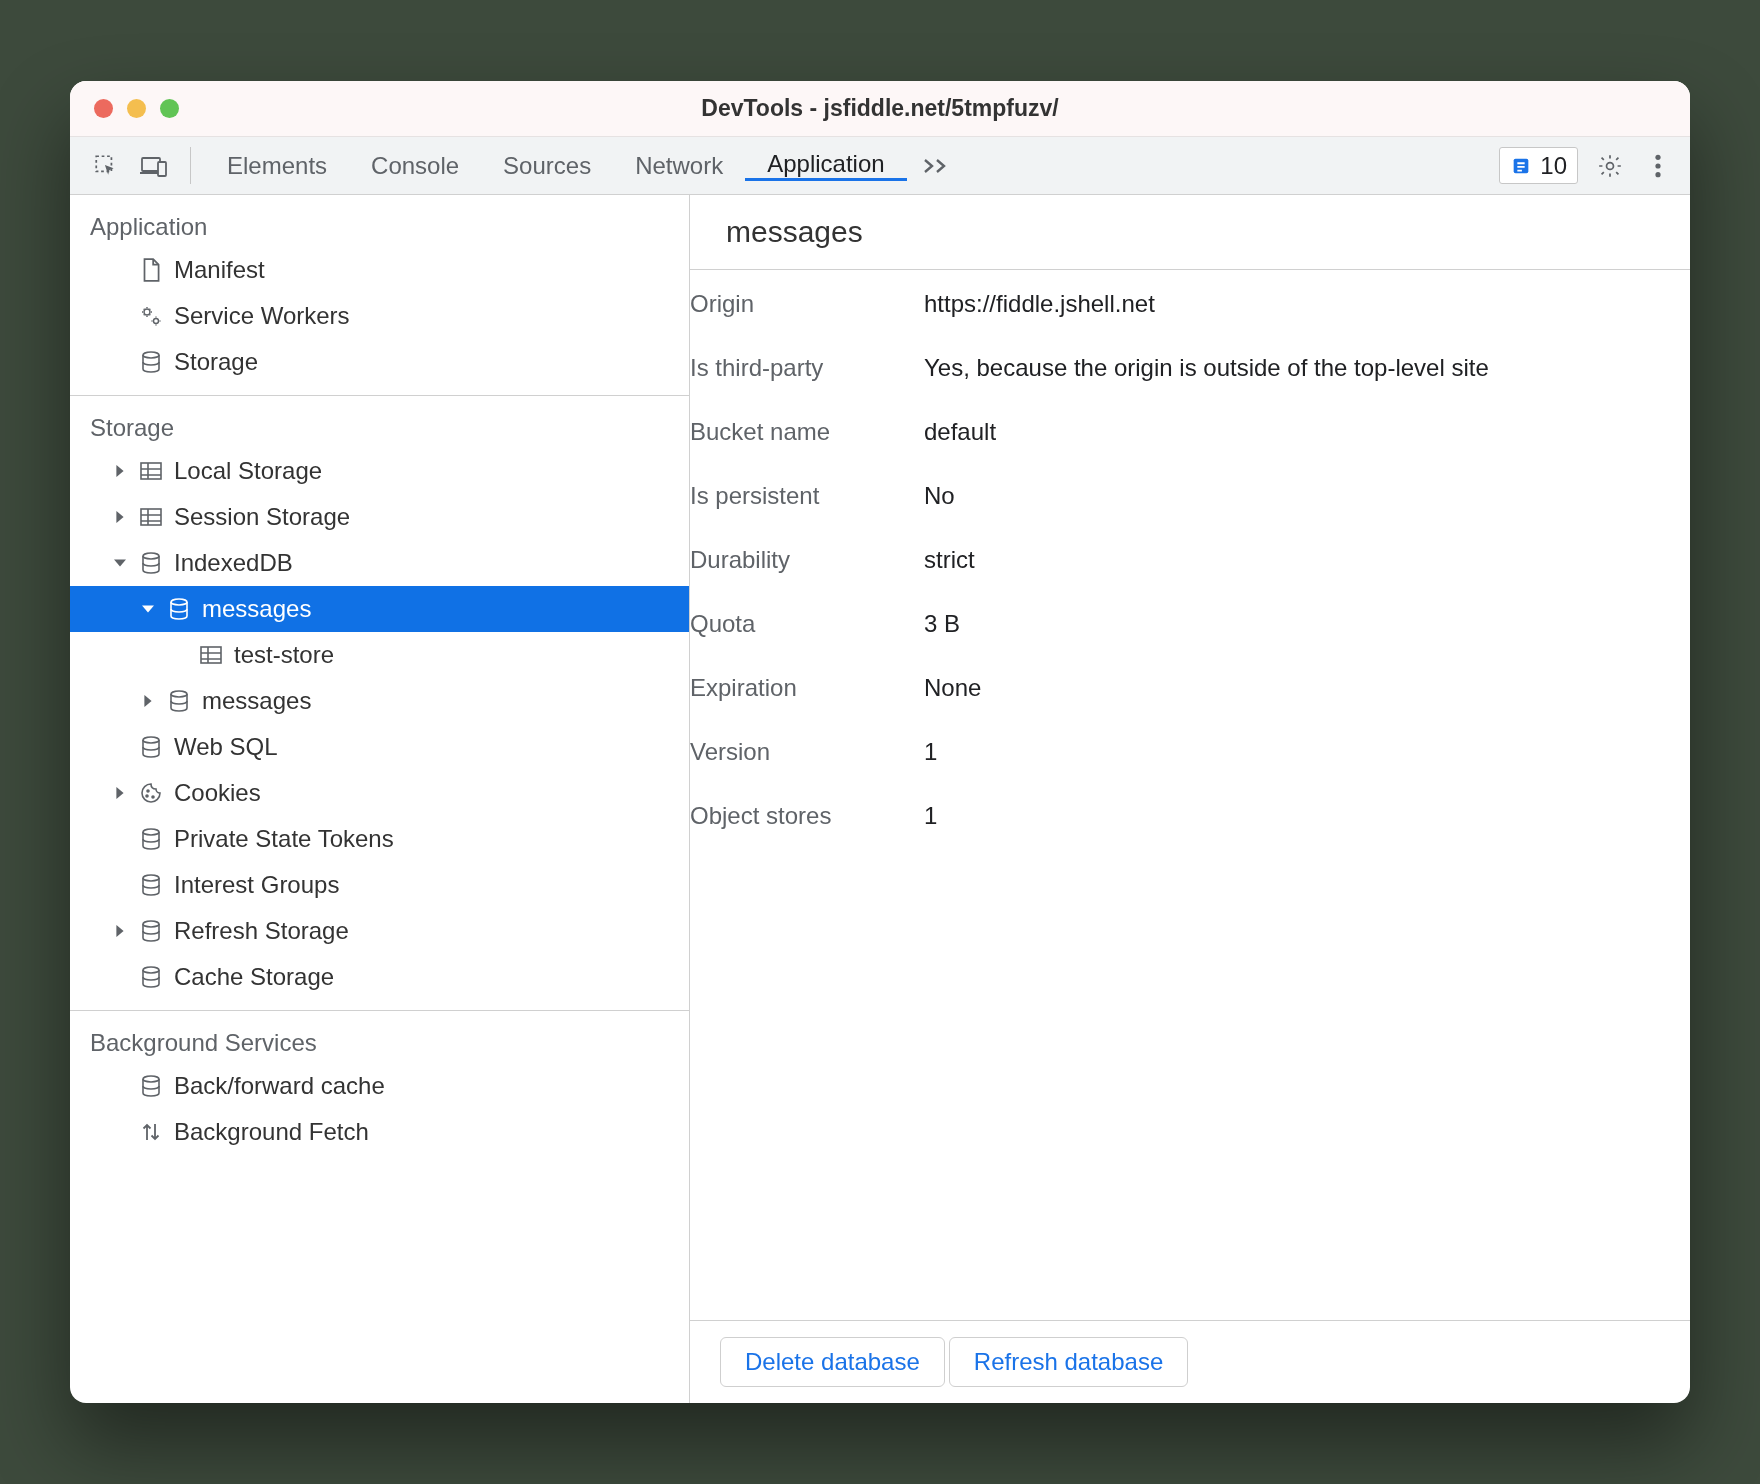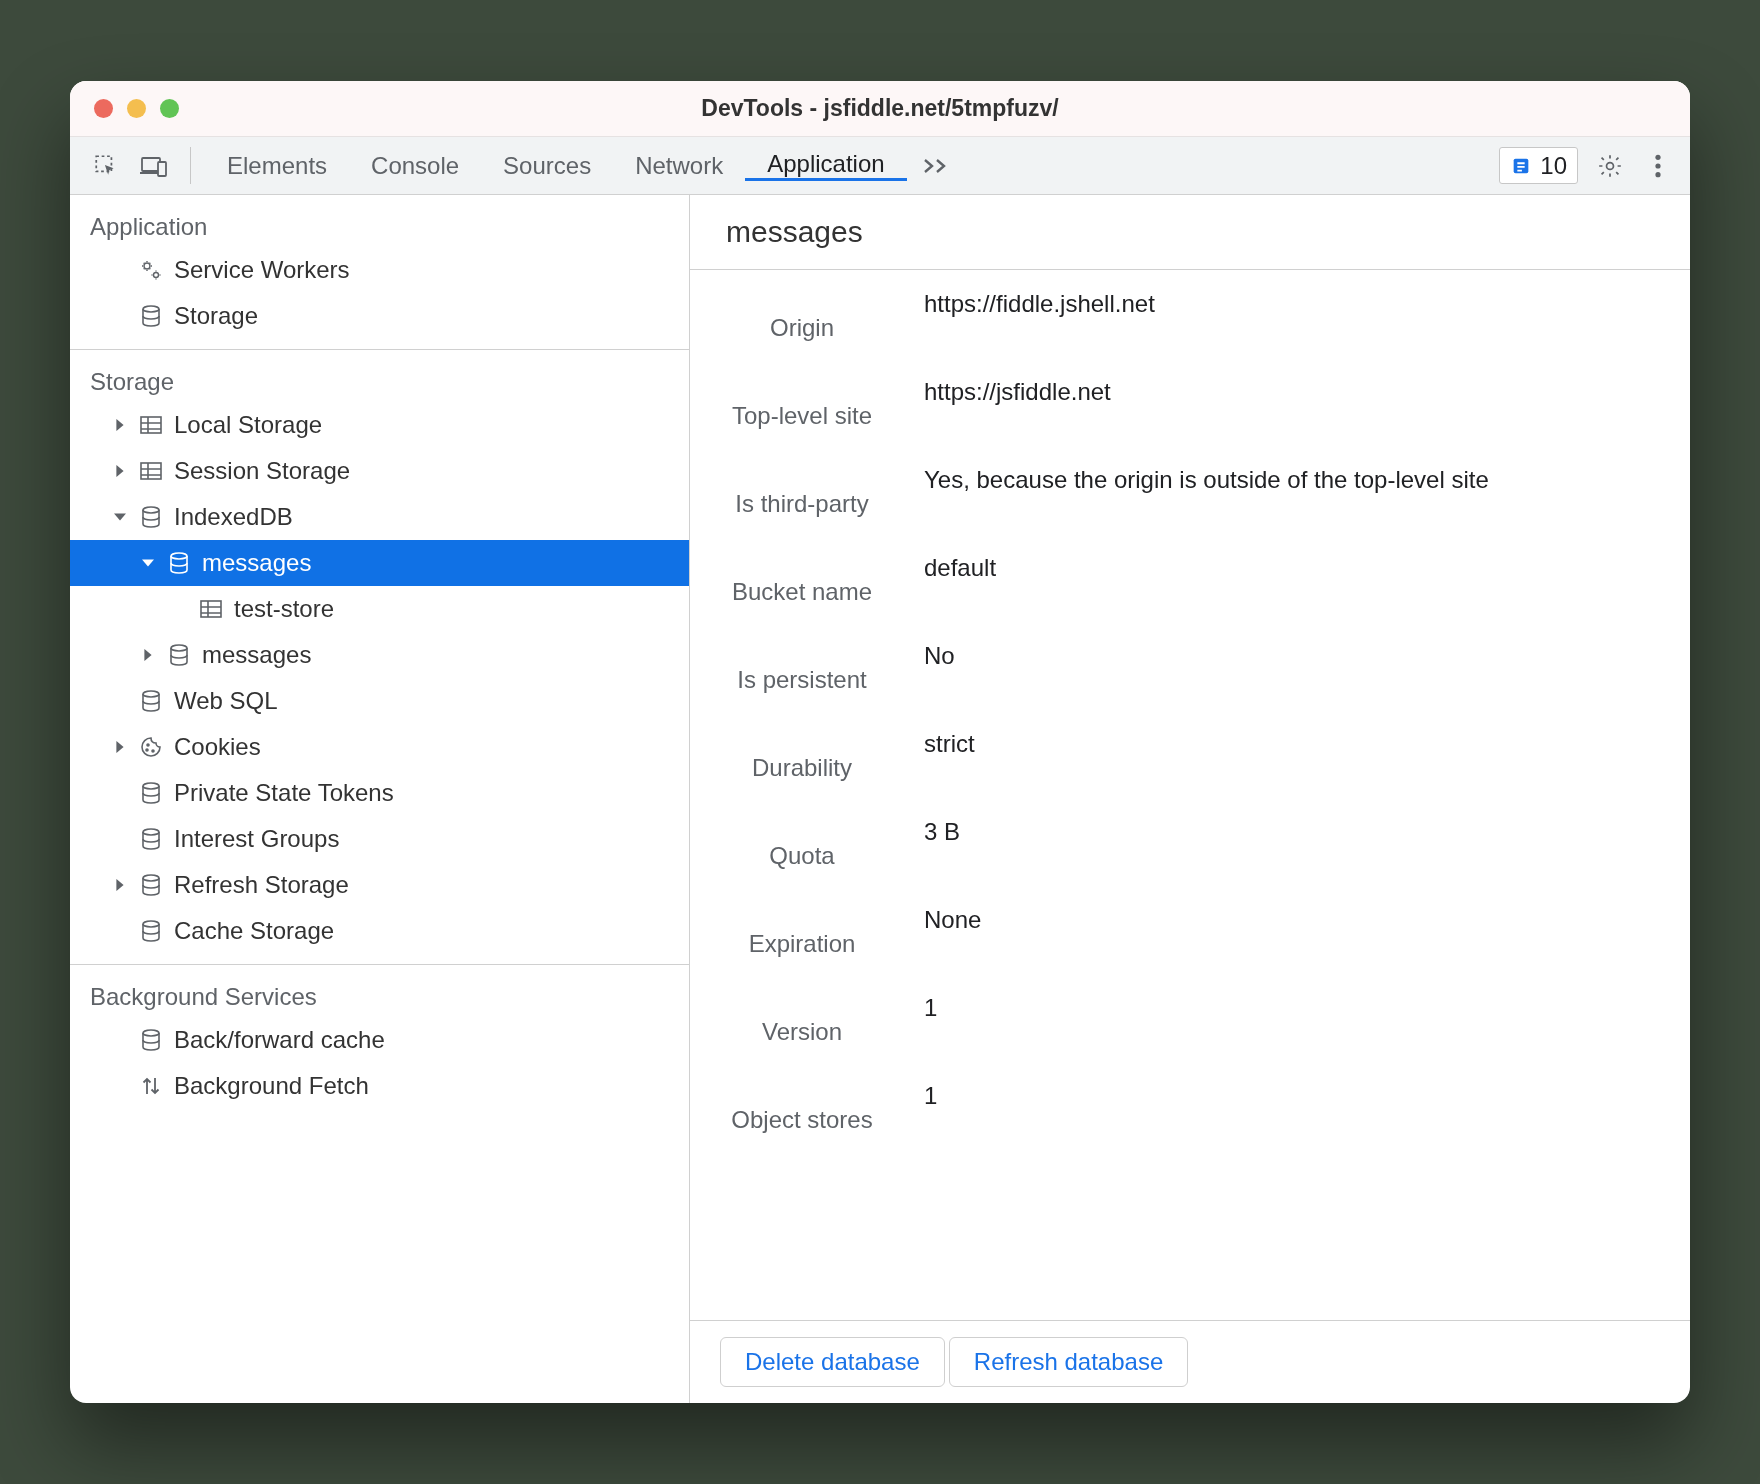--- a/index.html
+++ b/index.html
@@ -79,21 +79,21 @@
   .row .arrow svg { width: 12px; height: 12px; }
   .row .noarrow { width: 16px; }
   .row .ic { width: 26px; display: inline-flex; align-items: center; justify-content: center; }
   .row.ind1 { padding-left: 42px; }
   .row.ind2 { padding-left: 70px; }
   .row.ind3 { padding-left: 102px; }
   .main { flex: 1; display: flex; flex-direction: column; min-width: 0; }
   .db-head { padding: 20px 36px; font-size: 30px; color: #333; border-bottom: 1px solid #d0d0d0; }
   .kv { flex: 1; padding: 20px 30px 10px 0; font-size: 24px; color: #202124; overflow-y: auto; }
   .kvrow { display: flex; align-items: flex-start; margin-bottom: 36px; }
-  .kvlabel { width: 234px; text-align: center; color: #5f6368; padding-right: 10px; flex-shrink: 0; margin-top: 24px; }
+  .kvlabel { width: 234px; text-align: left; color: #5f6368; padding-right: 10px; flex-shrink: 0; }
   .kvval { flex: 1; }
   .action-bar { border-top: 1px solid #d0d0d0; padding: 16px 30px; display: flex; gap: 4px; }
   .btn {
     border: 1px solid #cfcfcf; border-radius: 6px; background: #fff;
     padding: 10px 24px; font-size: 24px; color: #1a73e8; cursor: pointer;
   }
 </style>
 </head>
 <body>
 
@@ -163,20 +163,32 @@
 
     <div class="sidebar">
 
       <div class="section">
         <div class="section-title">Application</div>
         <ul class="tree">
           <li>
               <div class="row ind1">
             <span class="noarrow"></span>
             <span class="ic">
+                  <svg width="22" height="26" viewBox="0 0 20 24" fill="none" stroke="#5f6368" stroke-width="1.6">
+                    <path d="M4 2h8l5 5v15H4z"></path>
+                    <path d="M12 2v5h5"></path>
+                  </svg>
+                </span>
+            <span>Manifest</span>
+          </div>
+            </li>
+          <li>
+              <div class="row ind1">
+            <span class="noarrow"></span>
+            <span class="ic">
                   <svg width="24" height="24" viewBox="0 0 24 24" fill="none" stroke="#5f6368" stroke-width="1.4">
                     <circle cx="8" cy="8" r="3"></circle>
                     <path d="M8 3v1M8 12v1M3 8h1M12 8h1M4.7 4.7l.7.7M10.6 10.6l.7.7M4.7 11.3l.7-.7M10.6 5.4l.7-.7"></path>
                     <circle cx="17" cy="17" r="2.5"></circle>
                     <path d="M17 12.5v1M17 20.5v1M12.5 17h1M20.5 17h1"></path>
                   </svg>
                 </span>
             <span>Service Workers</span>
           </div>
             </li>
@@ -417,24 +429,20 @@
     </div>
 
     <div class="main">
       <div class="db-head">messages</div>
       <div class="kv" id="kvlist">
           <div class="kvrow">
             <div class="kvlabel">Origin</div>
             <div class="kvval">https://fiddle.jshell.net</div>
           </div>
           <div class="kvrow">
-            <div class="kvlabel">Top-level site</div>
-            <div class="kvval">https://jsfiddle.net</div>
-          </div>
-          <div class="kvrow">
             <div class="kvlabel">Is third-party</div>
             <div class="kvval">Yes, because the origin is outside of the top-level site</div>
           </div>
           <div class="kvrow">
             <div class="kvlabel">Bucket name</div>
             <div class="kvval">default</div>
           </div>
           <div class="kvrow">
             <div class="kvlabel">Is persistent</div>
             <div class="kvval">No</div>

